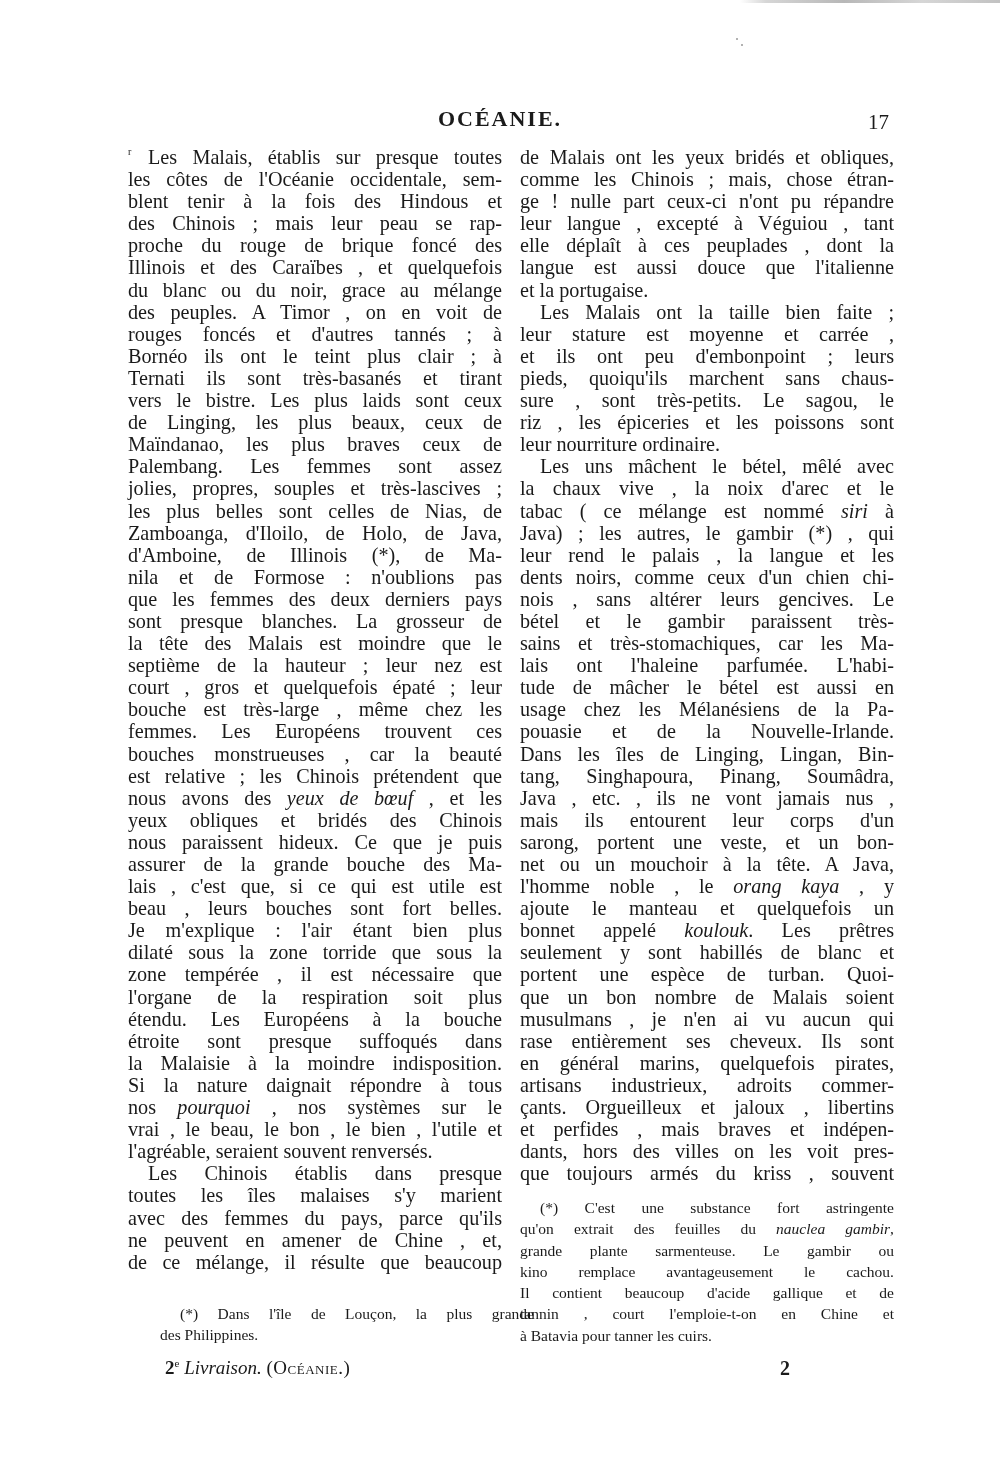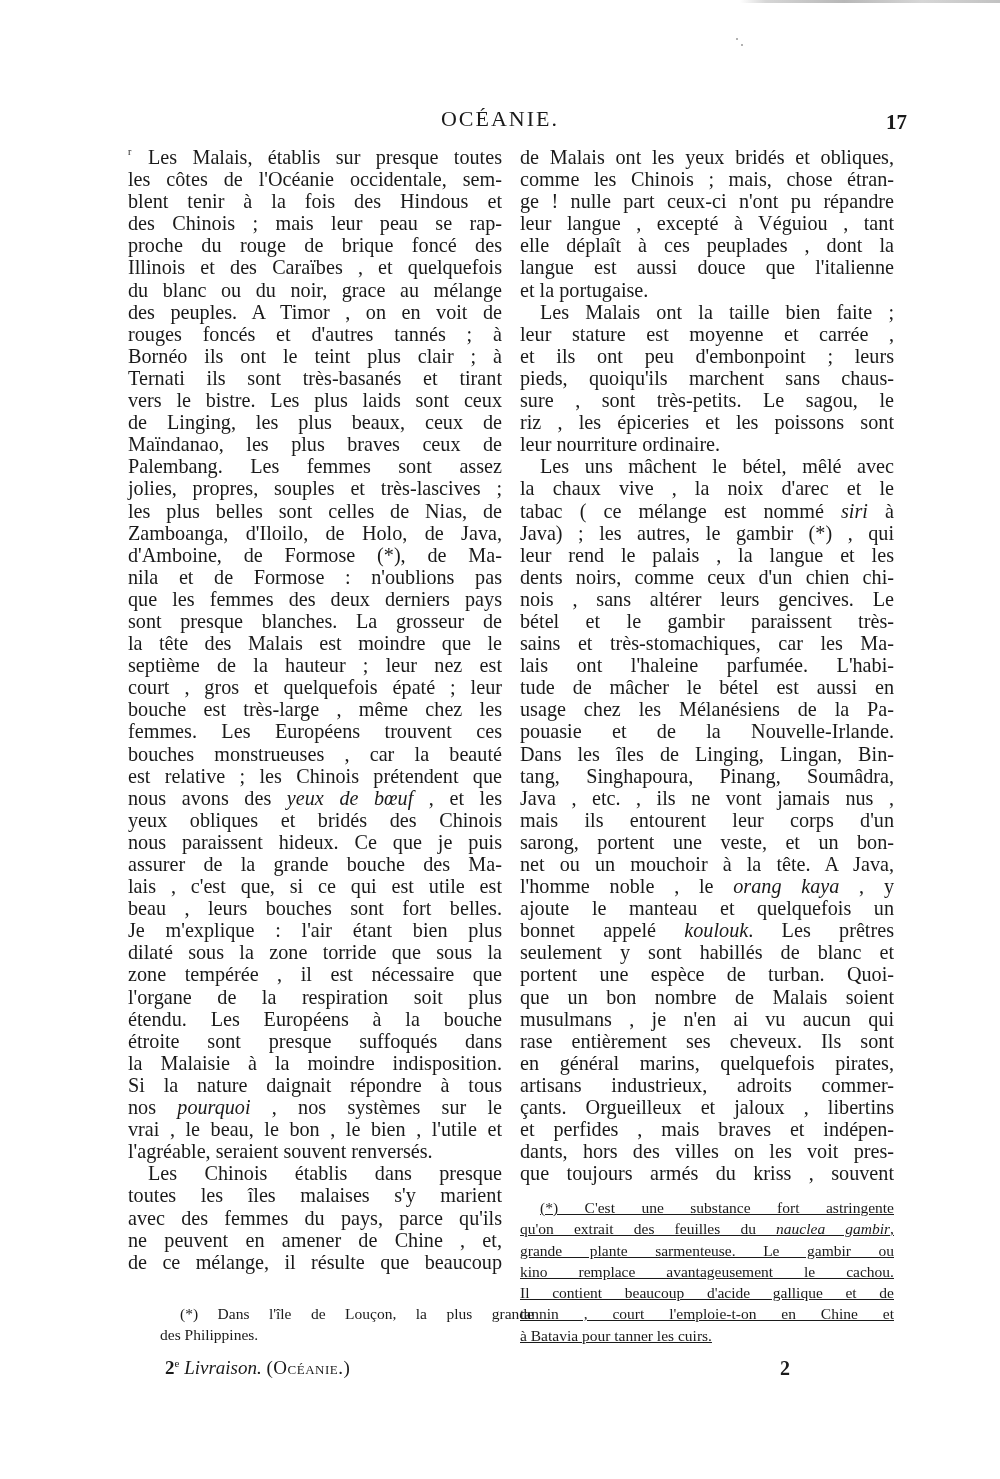--- a/index.html
+++ b/index.html
@@ -2,32 +2,32 @@
 <html><head>
 <meta charset="utf-8">
 <style>
   html, body { margin: 0; padding: 0; background: #ffffff; }
   body { width: 1000px; height: 1479px; position: relative; overflow: hidden;
          font-family: "Liberation Serif", "DejaVu Serif", serif; color: #1a1a1a; }
   .scan-edge { position: absolute; top: 0; left: 740px; width: 260px; height: 3px;
                background: linear-gradient(90deg, #fff 0%, #bbb 10%, #888 40%, #bbb 70%, #999 100%); opacity: .6; }
   .speck { position: absolute; width: 2px; height: 2px; background: #999; border-radius: 50%; }
   .running-head { position: absolute; top: 106px; left: 0; width: 1000px; text-align: center;
-                  font-size: 22px; font-weight: normal; letter-spacing: 2px; }
-  .page-num { position: absolute; top: 110px; left: 868px; font-size: 21px; font-weight: bold; margin-left: 18px; }
+                  font-size: 22px; font-weight: bold; letter-spacing: 2px; }
+  .page-num { position: absolute; top: 110px; left: 868px; font-size: 21px; font-weight: normal; }
   .col { position: absolute; top: 146px; width: 374px; font-size: 20.2px; line-height: 22.1px; }
   .col.left  { left: 128px; }
   .col.right { left: 520px; }
   .line { display: block; text-align: justify; text-align-last: justify; white-space: nowrap; height: 22.1px; }
   .line.last { text-align-last: left; }
   .line.indent { padding-left: 20px; }
   i { font-style: italic; }
   .fn { position: absolute; width: 374px; font-size: 15.5px; line-height: 21.3px; }
   .fn.left { left: 128px; top: 1303px; margin-left: 32px; }
-  .fn.right { left: 520px; top: 1197px; text-decoration: underline; }
+  .fn.right { left: 520px; top: 1197px; }
   .fn .line { height: 21.3px; }
   .marginal-mark { position: absolute; left: 128px; top: 146px; font-size: 10px; }
   .signature { position: absolute; top: 1357px; left: 165px; font-size: 19px; }
   .signature .num { font-weight: bold; }
   .signature sup { font-size: 11px; }
   .signature .smallcaps { font-variant: small-caps; letter-spacing: .5px; }
   .sheet-num { position: absolute; top: 1357px; left: 780px; font-size: 20px; font-weight: bold; }
 </style>
 </head>
 <body>
@@ -53,21 +53,21 @@
       <span class="line">rouges foncés et d'autres tannés ; à</span>
       <span class="line">Bornéo ils ont le teint plus clair ; à</span>
       <span class="line">Ternati ils sont très-basanés et tirant</span>
       <span class="line">vers le bistre. Les plus laids sont ceux</span>
       <span class="line">de Linging, les plus beaux, ceux de</span>
       <span class="line">Maïndanao, les plus braves ceux de</span>
       <span class="line">Palembang. Les femmes sont assez</span>
       <span class="line">jolies, propres, souples et très-lascives ;</span>
       <span class="line">les plus belles sont celles de Nias, de</span>
       <span class="line">Zamboanga, d'Iloilo, de Holo, de Java,</span>
-      <span class="line">d'Amboine, de Formose (*), de Ma-</span>
+      <span class="line">d'Amboine, de Illinois (*), de Ma-</span>
       <span class="line">nila et de Formose : n'oublions pas</span>
       <span class="line">que les femmes des deux derniers pays</span>
       <span class="line">sont presque blanches. La grosseur de</span>
       <span class="line">la tête des Malais est moindre que le</span>
       <span class="line">septième de la hauteur ; leur nez est</span>
       <span class="line">court , gros et quelquefois épaté ; leur</span>
       <span class="line">bouche est très-large , même chez les</span>
       <span class="line">femmes. Les Européens trouvent ces</span>
       <span class="line">bouches monstrueuses , car la beauté</span>
       <span class="line">est relative ; les Chinois prétendent que</span>

